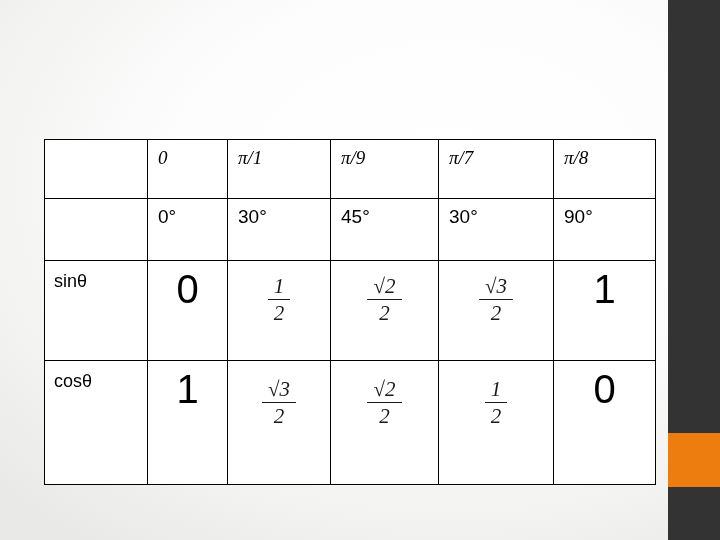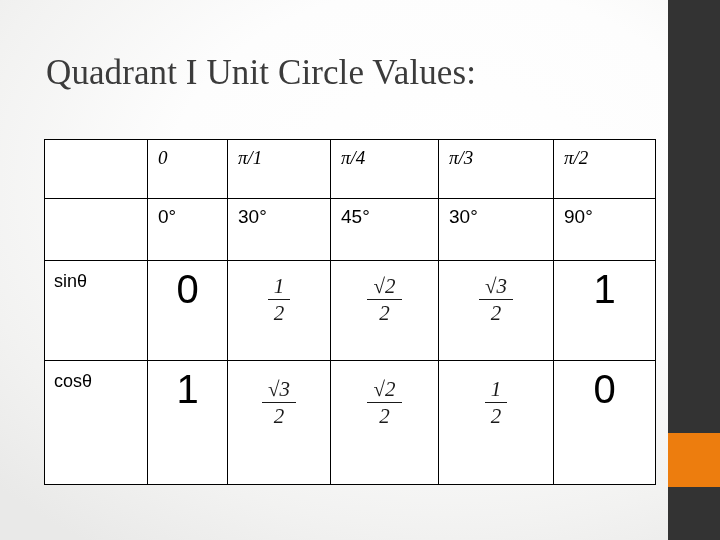--- a/index.html
+++ b/index.html
@@ -149,21 +149,20 @@
   }
 </style>
 </head>
 <body>
 
 <div class="slide">
 
   <div class="right-bar"></div>
   <div class="right-bar-accent"></div>
 
-  <div class="slide-title">Quadrant I Unit Circle Values:</div>
 
   <table class="value-table">
     <colgroup>
       <col class="col-label">
       <col class="col-a">
       <col class="col-b">
       <col class="col-c">
       <col class="col-d">
       <col class="col-e">
     </colgroup>
@@ -173,27 +172,27 @@
         <td>
           <div class="cell-pad"></div>
         </td>
         <td>
           <div class="cell-pad rad">0</div>
         </td>
         <td>
           <div class="cell-pad rad">π/1</div>
         </td>
         <td>
-          <div class="cell-pad rad">π/4</div>
-        </td>
-        <td>
-          <div class="cell-pad rad">π/3</div>
-        </td>
-        <td>
-          <div class="cell-pad rad">π/2</div>
+          <div class="cell-pad rad">π/9</div>
+        </td>
+        <td>
+          <div class="cell-pad rad">π/7</div>
+        </td>
+        <td>
+          <div class="cell-pad rad">π/8</div>
         </td>
       </tr>
 
       <tr class="row-deg">
         <td>
           <div class="cell-pad"></div>
         </td>
         <td>
           <div class="cell-pad deg">0°</div>
         </td>

